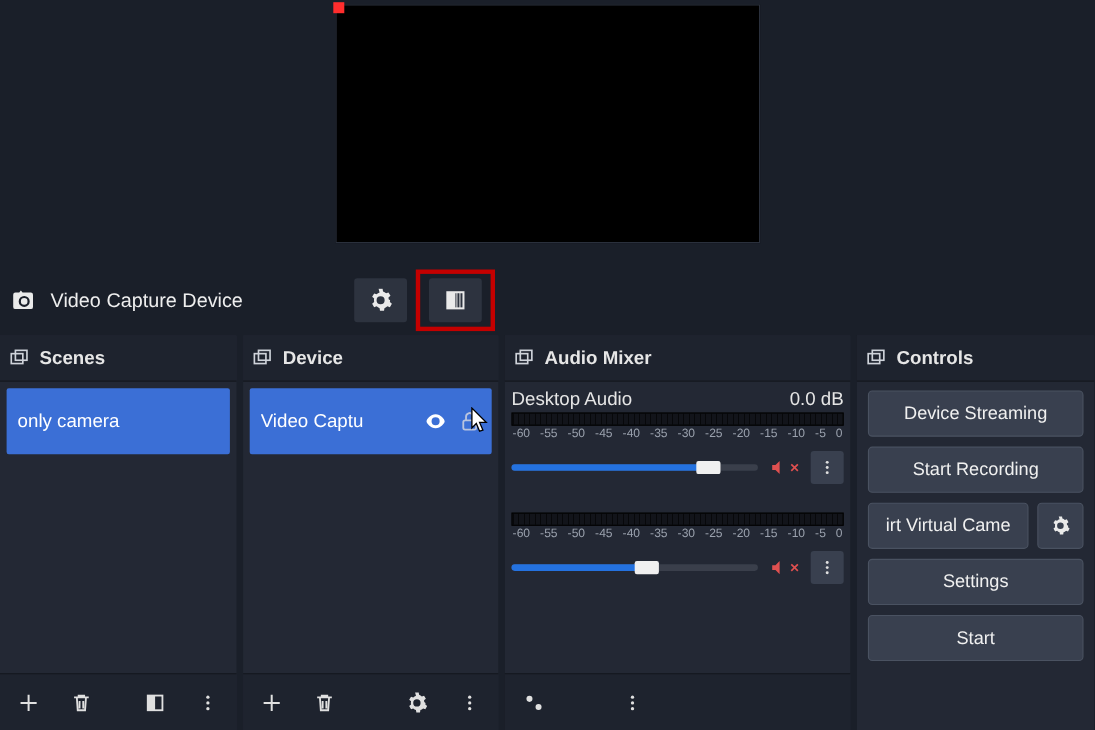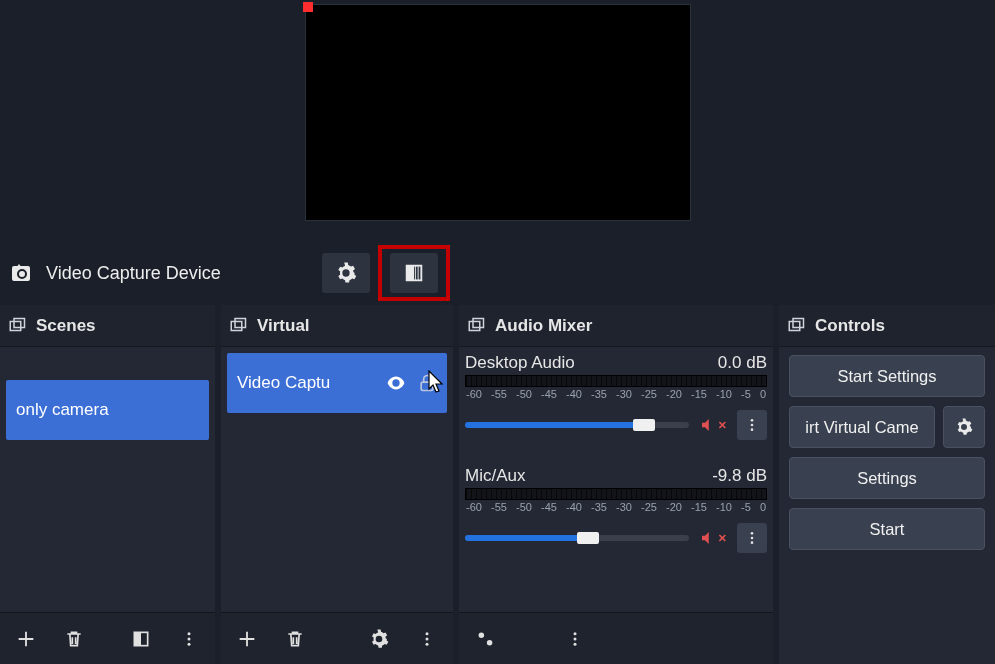--- a/index.html
+++ b/index.html
@@ -78,21 +78,21 @@
     display: flex;
     gap: 6px;
     padding: 4px 0 0 0;
   }
   .panel {
     background: #232834;
     display: flex;
     flex-direction: column;
     min-width: 0;
   }
-  .panel.scenes   { width: 215px; gap: 27px; }
+  .panel.scenes   { width: 215px; }
   .panel.sources  { width: 232px; }
   .panel.mixer    { flex: 1; justify-content: center; }
   .panel.controls { width: 216px; }
   .panel-header {
     height: 42px;
     background: #1e232e;
     display: flex;
     align-items: center;
     gap: 10px;
     padding: 0 8px;
@@ -318,21 +318,21 @@
   </div>
 
   <div class="panel sources">
     <div class="panel-header">
       <span>
         <svg width="18" height="18" viewBox="0 0 24 24" fill="none" stroke="#cfd3da" stroke-width="2">
             <rect x="3" y="6" width="14" height="12"></rect>
             <rect x="8" y="2" width="14" height="12"></rect>
           </svg>
       </span>
-      <span>Virtual</span>
+      <span>Device</span>
     </div>
     <div class="panel-body">
       <div class="list-item selected">
         <span class="src-name">Video Captu</span>
         <span>
           <svg width="22" height="22" viewBox="0 0 24 24" fill="#fff">
               <path d="M12 5c5 0 9 5 9 7s-4 7-9 7-9-5-9-7 4-7 9-7zm0 3a4 4 0 1 0 0 8 4 4 0 0 0 0-8z"></path>
             </svg>
         </span>
         <span>
@@ -418,24 +418,20 @@
             <div class="footer-btn" style="background: rgb(57, 64, 79); width: 30px; height: 30px;">
               <svg width="16" height="16" viewBox="0 0 24 24" fill="#e0e0e0">
                 <circle cx="12" cy="5" r="2"></circle>
                 <circle cx="12" cy="12" r="2"></circle>
                 <circle cx="12" cy="19" r="2"></circle>
               </svg>
             </div>
           </div>
         </div>
         <div class="mixer-channel">
-          <div class="mix-head">
-            <span>Mic/Aux</span>
-            <span>-9.8 dB</span>
-          </div>
           <div class="meter">
             <div class="bar" style="width: 0%;"></div>
           </div>
           <div class="ticks">
             <span>-60</span>
             <span>-55</span>
             <span>-50</span>
             <span>-45</span>
             <span>-40</span>
             <span>-35</span>
@@ -492,21 +488,22 @@
     <div class="panel-header">
       <span>
         <svg width="18" height="18" viewBox="0 0 24 24" fill="none" stroke="#cfd3da" stroke-width="2">
             <rect x="3" y="6" width="14" height="12"></rect>
             <rect x="8" y="2" width="14" height="12"></rect>
           </svg>
       </span>
       <span>Controls</span>
     </div>
     <div class="panel-body">
-      <div class="ctrl-btn">Start Settings</div>
+      <div class="ctrl-btn">Device Streaming</div>
+      <div class="ctrl-btn">Start Recording</div>
       <div class="ctrl-row">
         <div class="ctrl-btn clip-text">irt Virtual Came</div>
         <div class="ctrl-btn square">
           <svg width="18" height="18" viewBox="0 0 24 24" fill="#eaeaea">
               <path d="M12 8a4 4 0 1 0 0 8 4 4 0 0 0 0-8zm9.4 4c0 .6-.1 1.2-.2 1.8l2 1.6-2 3.4-2.4-.8a8 8 0 0 1-3 1.8l-.4 2.6h-4l-.4-2.6a8 8 0 0 1-3-1.8l-2.4.8-2-3.4 2-1.6a8.4 8.4 0 0 1 0-3.6l-2-1.6 2-3.4 2.4.8a8 8 0 0 1 3-1.8L10 .6h4l.4 2.6a8 8 0 0 1 3 1.8l2.4-.8 2 3.4-2 1.6c.1.6.2 1.2.2 1.8z"></path>
             </svg>
         </div>
       </div>
       <div class="ctrl-btn">Settings</div>
       <div class="ctrl-btn">Start</div>

